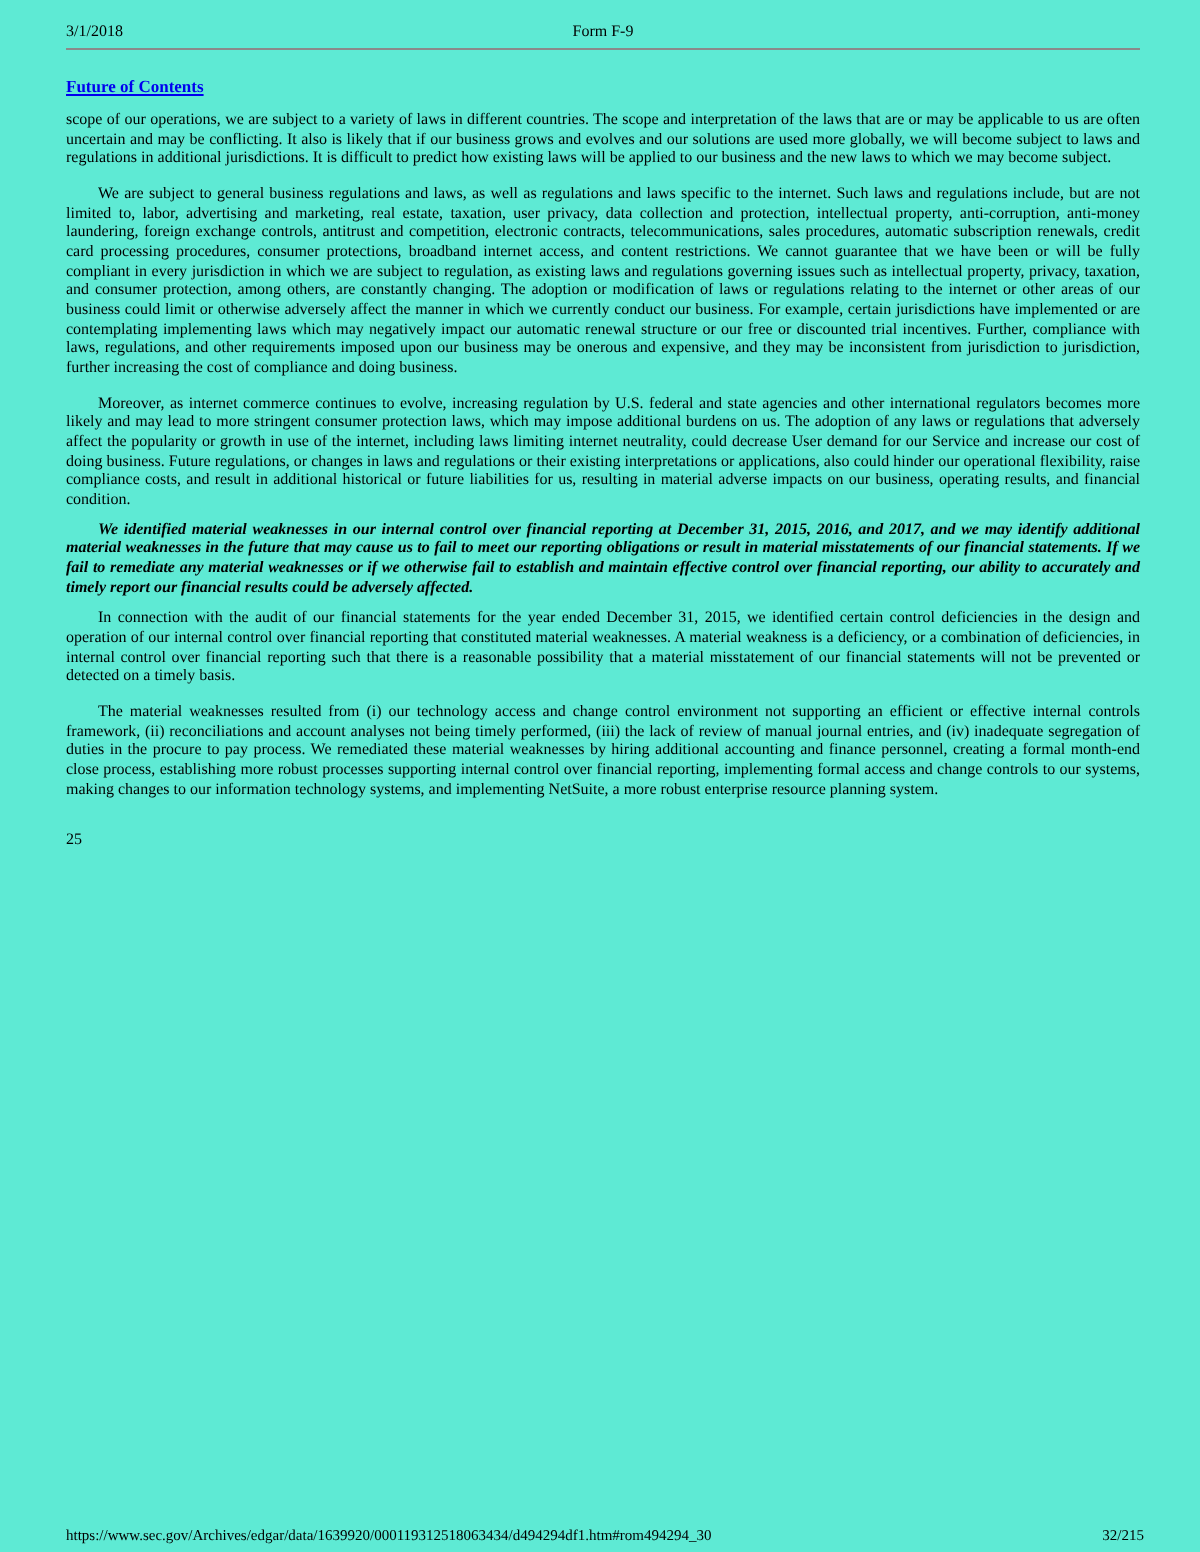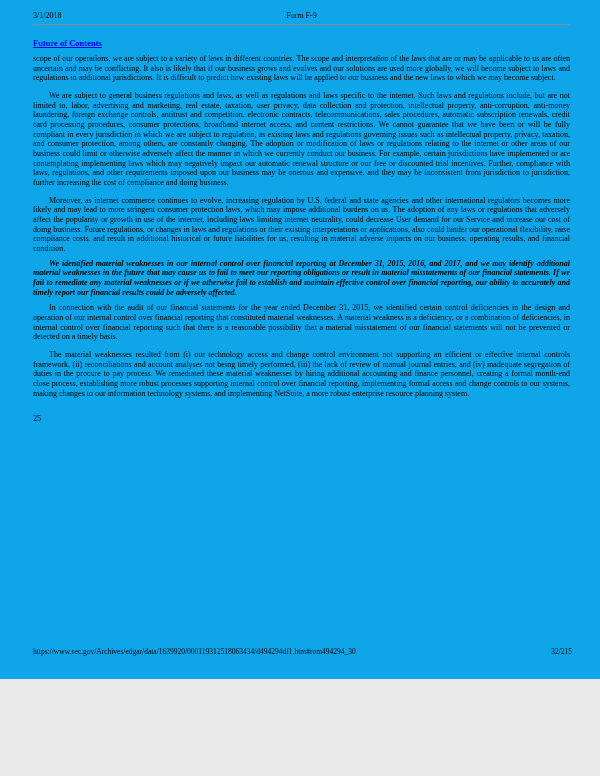--- a/index.html
+++ b/index.html
@@ -1,19 +1,19 @@
 <!DOCTYPE html>
 <html><head>
 <meta charset="utf-8">
 <style>
   html,body{margin:0;padding:0;background:#e9e9e9;}
   .page{
     position:relative;
-    width:600px;height:679px;
-    background:#0ea5e9;
+    width:600px;height:776px;
+    background:#5eead4;
     font-family:"Liberation Serif", serif;
     color:#000000;
     overflow:hidden;
     margin:0 auto;
   }
   .content{margin:0 30px 0 33px;}
   
   .print-header{
     position:relative;
     padding-top:10px;
@@ -53,21 +53,21 @@
     margin-top:5px;
   }
   .para.tight-top{margin-top:6px;}
   .page-number{
     font-size:8px;
     margin-top:15px;
   }
   
   .print-footer{
     position:absolute;
-    left:33px;right:28px;bottom:23px;
+    left:33px;right:28px;bottom:4px;
     display:flex;
     justify-content:space-between;
     font-size:7.5px;
   }
 </style>
 </head>
 <body>
 
 <div class="page">
   <div class="content">

